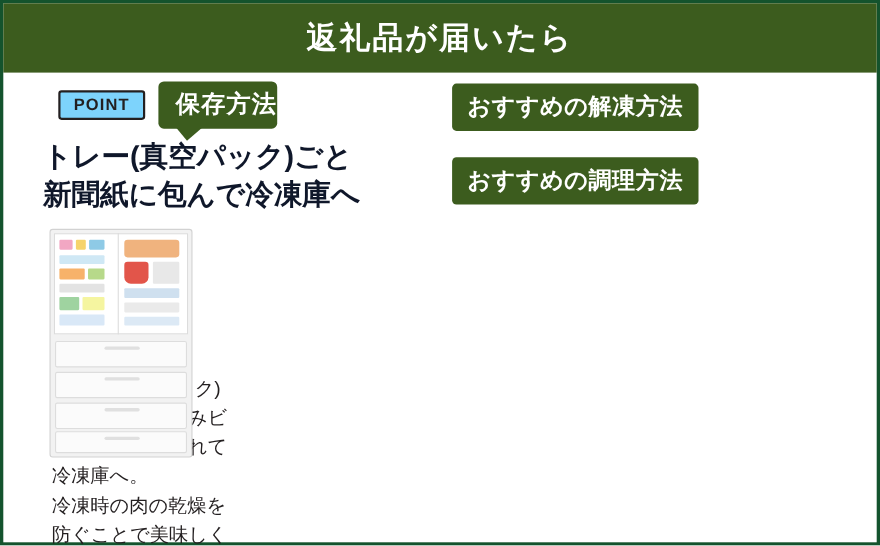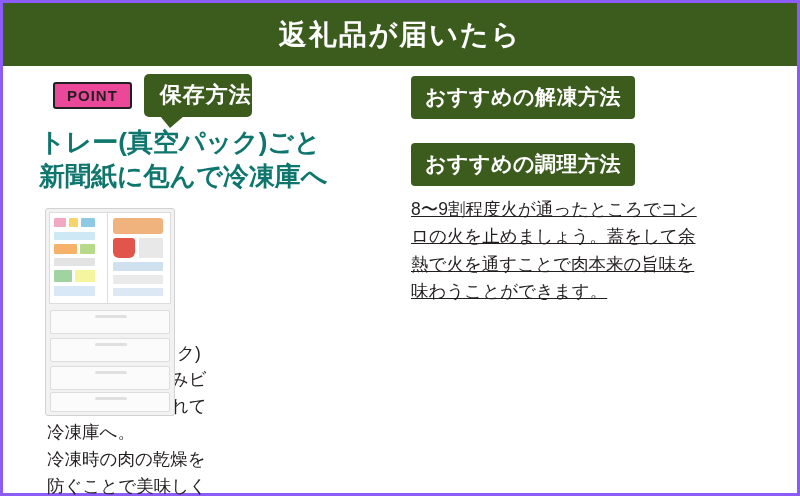--- a/index.html
+++ b/index.html
@@ -10,21 +10,21 @@
   body {
     width: 800px; height: 496px;
     font-family: "Liberation Sans", sans-serif;
     color: #231f20;
     overflow: hidden;
   }
   .page {
     position: relative;
     width: 800px; height: 496px;
     background: #ffffff;
-    border: 3px solid #8b5cf6;
+    border: 3px solid #14532d;
     padding: 0;
   }
   
   .header-band {
     position: absolute;
     left: 0; top: 0;
     width: 794px;
     height: 63px;
     background: #3c5c1e;
     display: flex;
@@ -46,34 +46,33 @@
   }
   .col-left {
     position: absolute;
     left: 36px; top: 10px;
     width: 340px;
   }
   .col-right {
     position: absolute;
     left: 408px; top: 10px;
     width: 352px;
-    text-decoration: underline;
   }
   
   .point-row {
     position: relative;
     display: flex;
     align-items: center;
     height: 38px;
     margin-left: 14px;
   }
   .point-badge {
     border: 2px solid #231f20;
     border-radius: 3px;
-    background: #ec4899;
+    background: #7dd3fc;
     font-size: 15px;
     font-weight: bold;
     padding: 3px 12px;
     letter-spacing: 1px;
     color: #231f20;
   }
   .hozon-bubble {
     position: relative;
     margin-left: 12px;
     background: #3c5c1e;
@@ -94,21 +93,21 @@
     border-right: 14px solid transparent;
     border-top: 12px solid #3c5c1e;
   }
   
   .headline {
     margin-top: 12px;
     font-size: 26px;
     font-weight: bold;
     line-height: 1.30;
     letter-spacing: 0px;
-    color: #0f766e;
+    color: #0f172a;
     white-space: pre-line;
   }
   
   .fridge-row {
     display: flex;
     margin-top: 10px;
     flex-direction: column;
   }
   .fridge {
     position: relative;
@@ -271,21 +270,17 @@
     </div>
 
     <div class="col-right">
 
       <div>
         <div class="green-bar">おすすめの解凍方法</div>
       </div>
 
       <div class="block-2">
         <div class="green-bar">おすすめの調理方法</div>
-        <div class="para">8〜9割程度火が通ったところでコン
-ロの火を止めましょう。蓋をして余
-熱で火を通すことで肉本来の旨味を
-味わうことができます。</div>
       </div>
     </div>
 
   </div>
 </div>
 
 </body></html>

